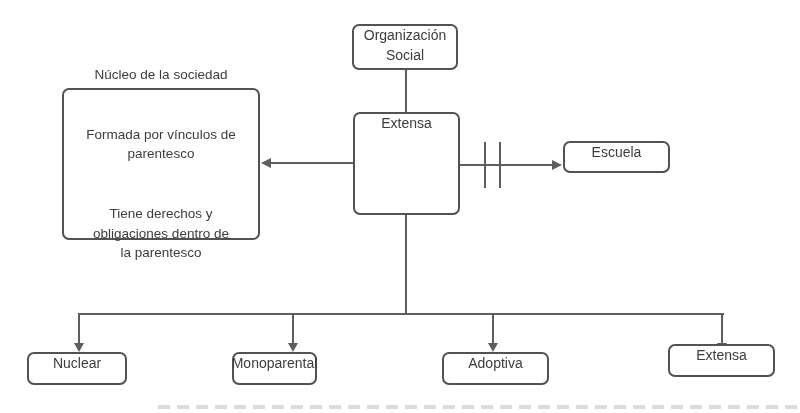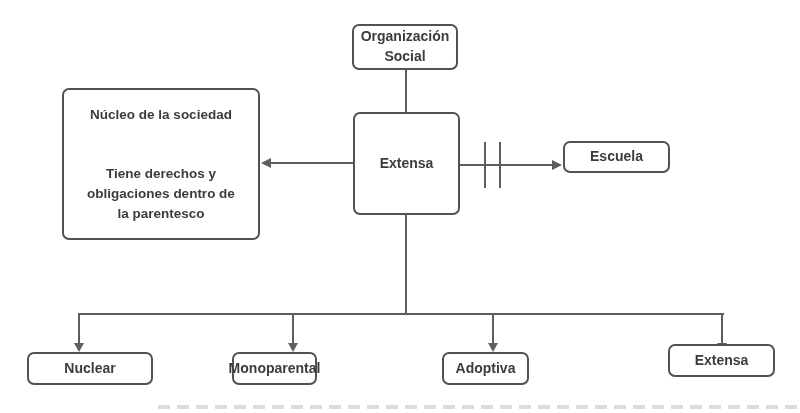--- a/index.html
+++ b/index.html
@@ -17,26 +17,25 @@
     position:relative;
     width:800px;height:413px;
     background:var(--background,#fff);
     overflow:hidden;
   }
   .node{
     position:absolute;
     background:var(--node-fill,#fff);
     border:2px solid var(--node-border,#525252);
     border-radius:7px;
-    display:flex;align-items:center;justify-content:center;
+    display:flex;justify-content:center;
     text-align:center;
     color:var(--text,#3c3c3c);
     font-size:14px;
     line-height:1.4;
-    font-weight:bold;
   }
   .node--info{
     flex-direction:column;
     justify-content:center;
     gap:16px;
     font-size:13.5px;
     line-height:1.45;
     padding:6px 10px;
   }
   .node--info .info-line{margin:12px}
@@ -96,40 +95,41 @@
   <div class="tri tri-down" style="left:717px;top:343px"></div>
 
   <div class="dash-line"></div>
 
   <div class="node" style="left:352px;top:24px;width:106px;height:46px">
     <span>Organización Social</span>
   </div>
 
   <div class="node node--info" style="left:62px;top:88px;width:198px;height:152px">
     <p class="info-line">Núcleo de la sociedad</p>
+    <p class="info-line">Formada por vínculos de parentesco</p>
     <p class="info-line">Tiene derechos y obligaciones dentro de la parentesco</p>
   </div>
 
   <div class="node" style="left:353px;top:112px;width:107px;height:103px">
     <span>Extensa</span>
   </div>
 
   <div class="node" style="left:563px;top:141px;width:107px;height:32px">
     <span>Escuela</span>
   </div>
 
-  <div class="node" style="left:27px;top:352px;width:126px;height:33px">
+  <div class="node" style="left:27px;top:352px;width:100px;height:33px">
     <span>Nuclear</span>
   </div>
 
   <div class="node" style="left:232px;top:352px;width:85px;height:33px">
     <span>Monoparental</span>
   </div>
 
-  <div class="node" style="left:442px;top:352px;width:87px;height:33px">
+  <div class="node" style="left:442px;top:352px;width:107px;height:33px">
     <span>Adoptiva</span>
   </div>
 
   <div class="node" style="left:668px;top:344px;width:107px;height:33px">
     <span>Extensa</span>
   </div>
 
 </div>
 
 </body></html>

